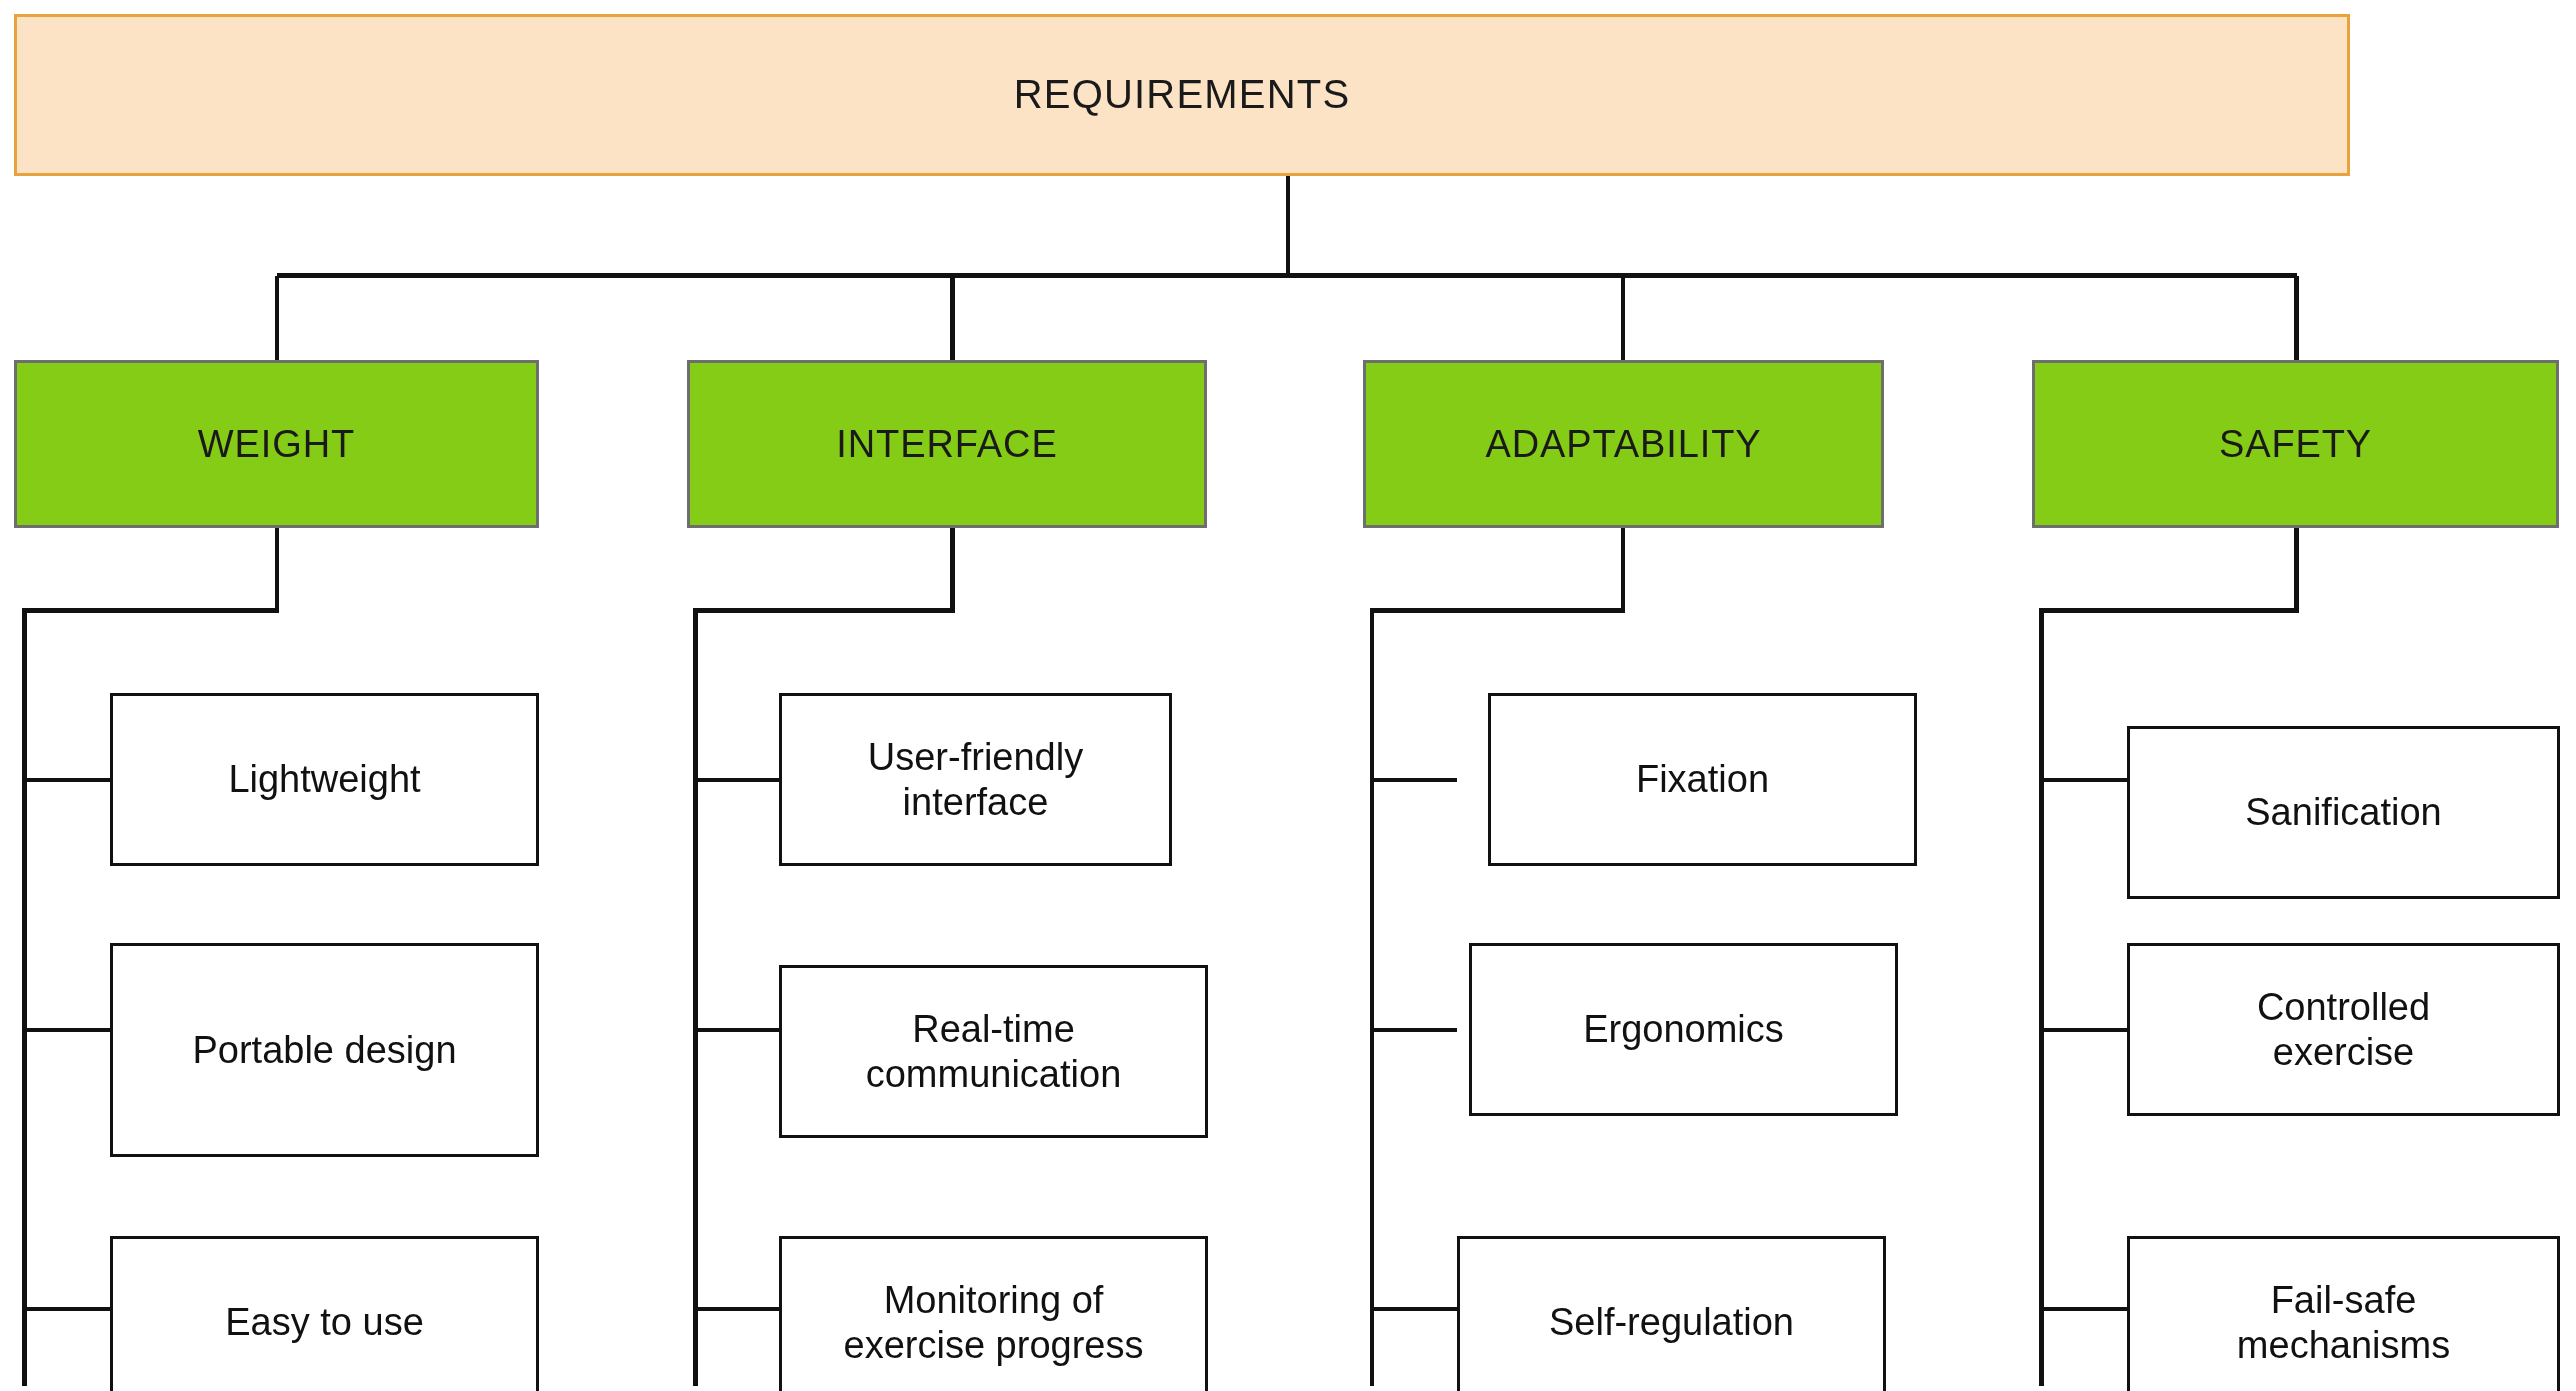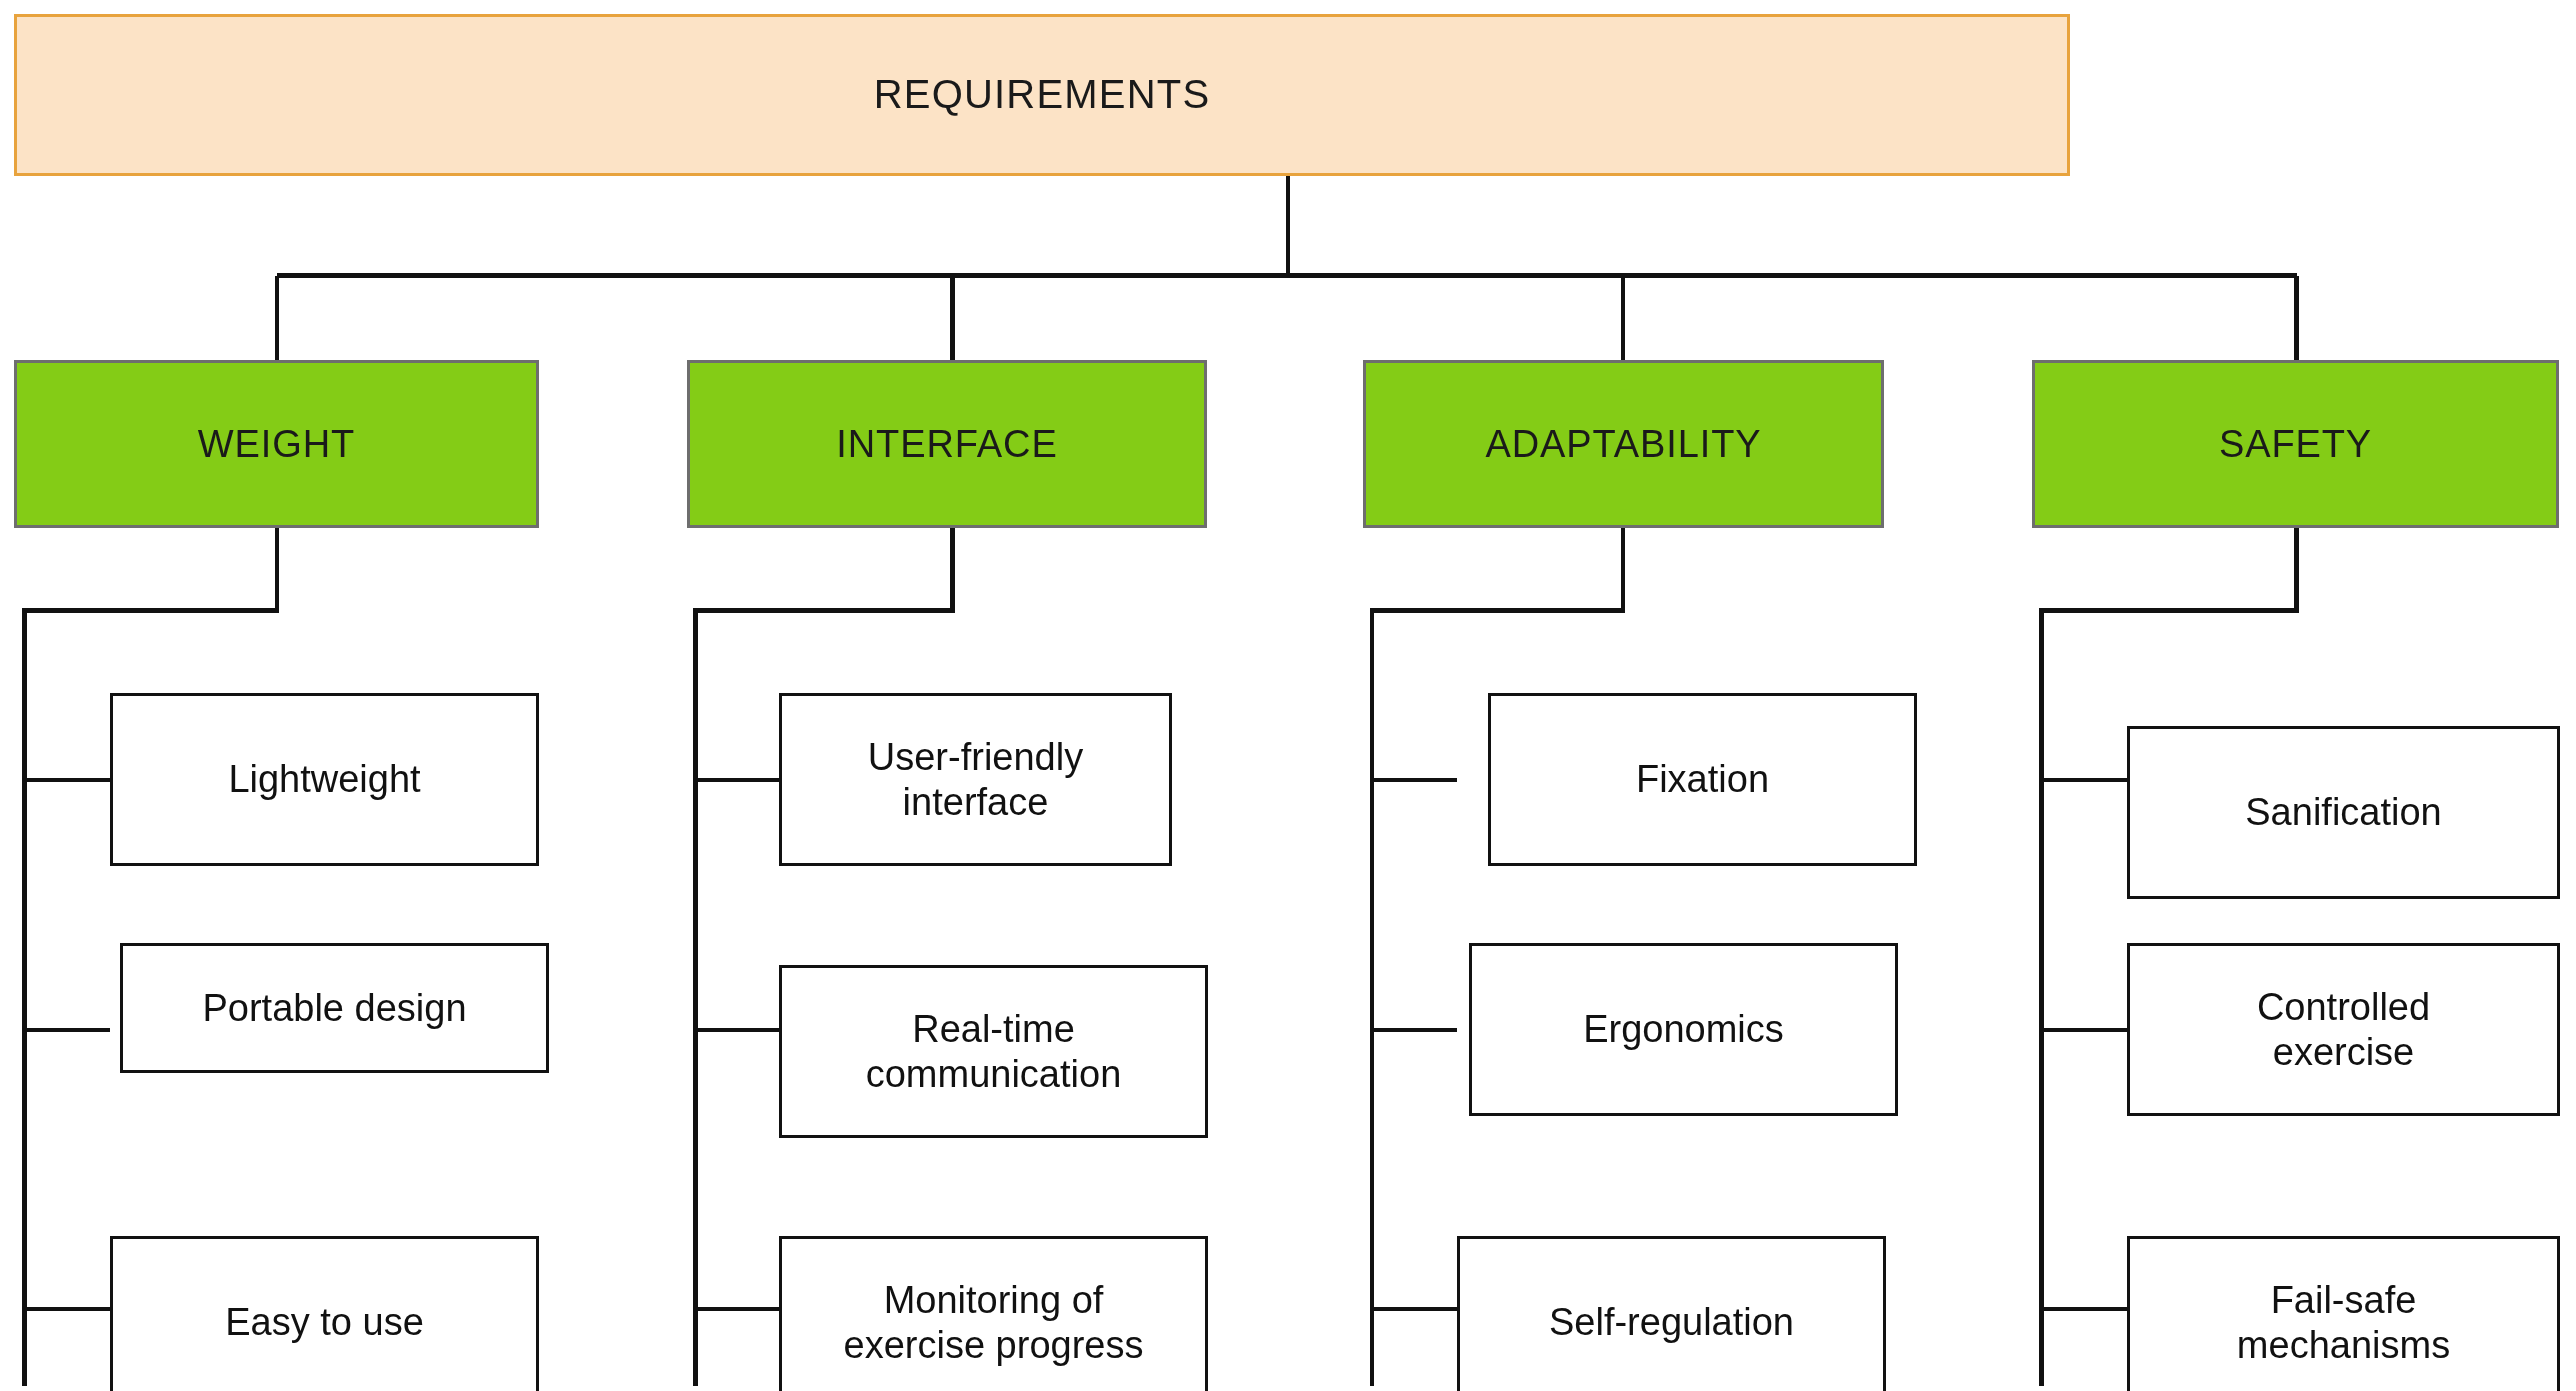--- a/index.html
+++ b/index.html
@@ -60,21 +60,21 @@
       <path d="M1782,1338 L1893,1338"></path>
       <path d="M1782,1700 L1893,1700"></path>
 
       <path d="M2983,686 L2983,793 L2652,793 L2652,1800"></path>
       <path d="M2652,1013 L2763,1013"></path>
       <path d="M2652,1338 L2763,1338"></path>
       <path d="M2652,1700 L2763,1700"></path>
     </g>
   </svg>
 
-  <div class="node root" style="left:14px;top:14px;width:2056px;height:162px;">
+  <div class="node root" style="left:14px;top:14px;width:2336px;height:162px;">
     <span>REQUIREMENTS</span>
   </div>
 
   <div class="node cat" style="left:14px;top:360px;width:525px;height:168px;">
     <span>WEIGHT</span>
   </div>
   <div class="node cat" style="left:687px;top:360px;width:520px;height:168px;">
     <span>INTERFACE</span>
   </div>
   <div class="node cat" style="left:1363px;top:360px;width:521px;height:168px;">
@@ -82,21 +82,21 @@
   </div>
   <div class="node cat" style="left:2032px;top:360px;width:527px;height:168px;">
     <span>SAFETY</span>
   </div>
 
   <div class="node leaf" style="left:110px;top:693px;width:429px;height:173px;">
     <div>
       <span class="ln">Lightweight</span>
     </div>
   </div>
-  <div class="node leaf" style="left:120px;top:943px;width:429px;height:130px;">
+  <div class="node leaf" style="left:110px;top:943px;width:429px;height:214px;">
     <div>
       <span class="ln">Portable design</span>
     </div>
   </div>
   <div class="node leaf" style="left:110px;top:1236px;width:429px;height:173px;">
     <div>
       <span class="ln">Easy to use</span>
     </div>
   </div>
 

